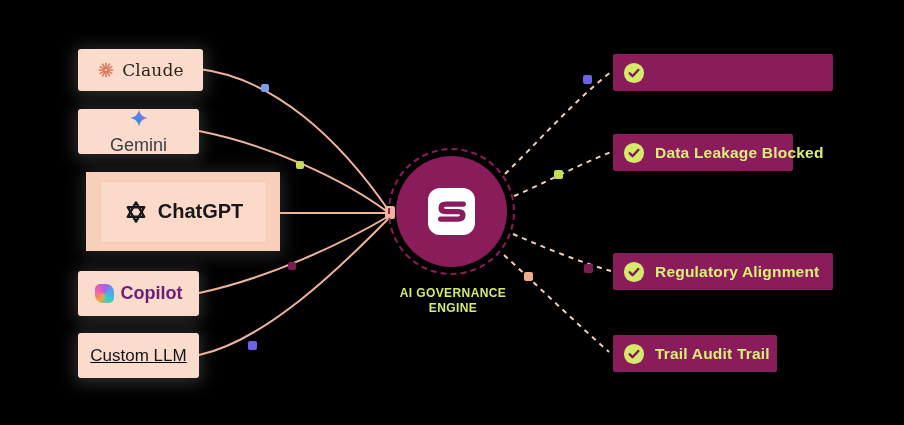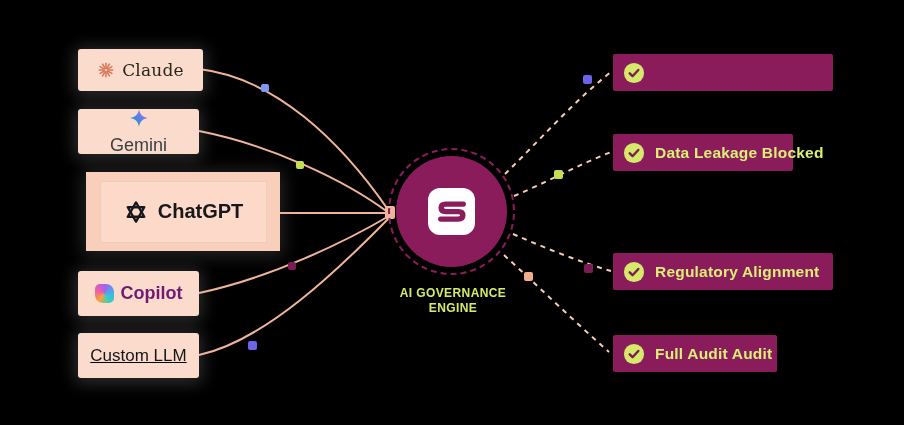--- a/index.html
+++ b/index.html
@@ -214,16 +214,16 @@
     <span class="lbl">Regulatory Alignment</span>
   </div>
 
   <div class="pill pill-4">
     <span class="icon">
       <svg width="22" height="22" viewBox="0 0 24 24">
         <circle cx="12" cy="12" r="11" style="fill:var(--lime,#d7e96b)"></circle>
         <path d="M7.3 12.4 l3.1 3.1 l6.3-6.8" fill="none" style="stroke:var(--marker-magenta,#7c1c55)" stroke-width="2.6" stroke-linecap="round" stroke-linejoin="round"></path>
       </svg>
     </span>
-    <span class="lbl">Full Audit Audit</span>
+    <span class="lbl">Trail Audit Trail</span>
   </div>
 
 </div>
 
 </body></html>

